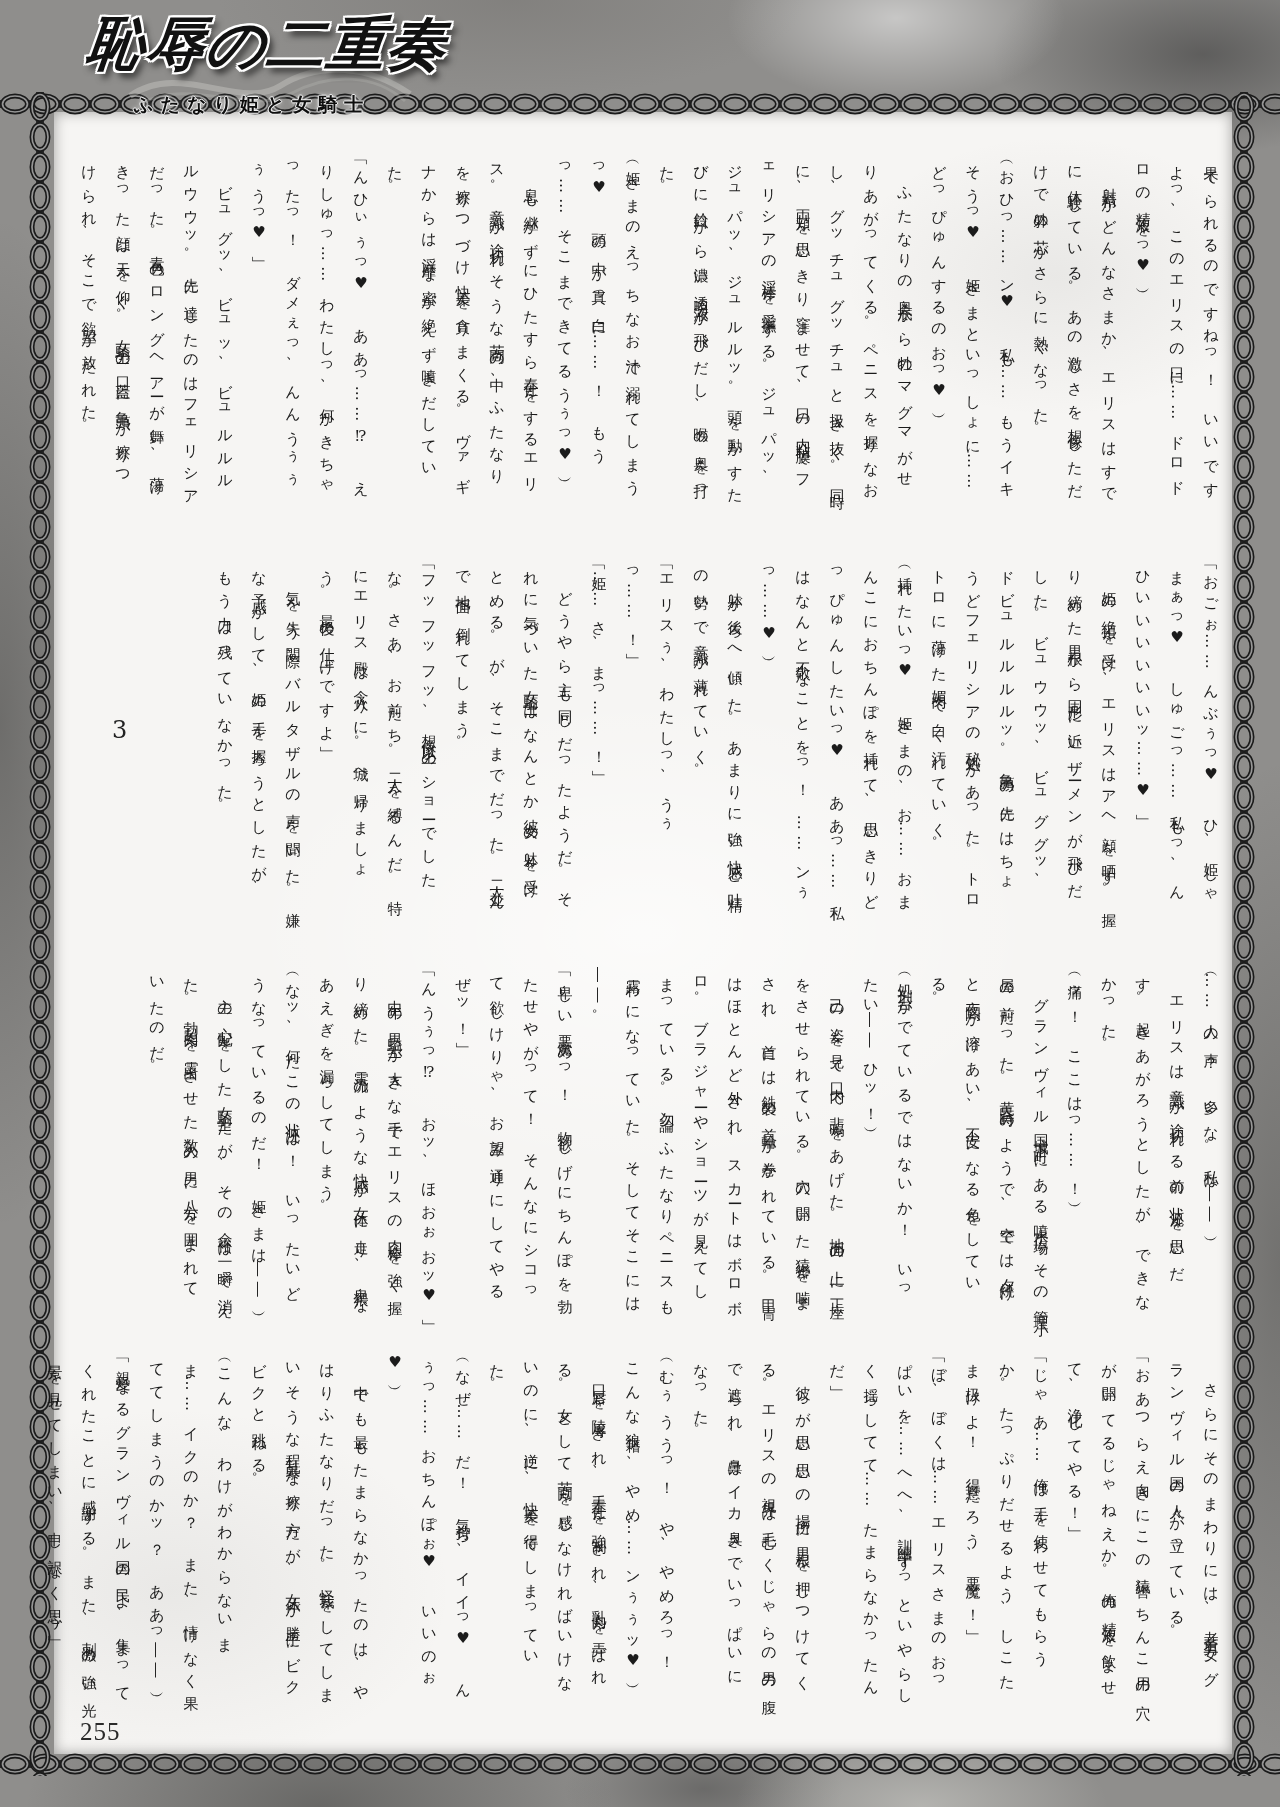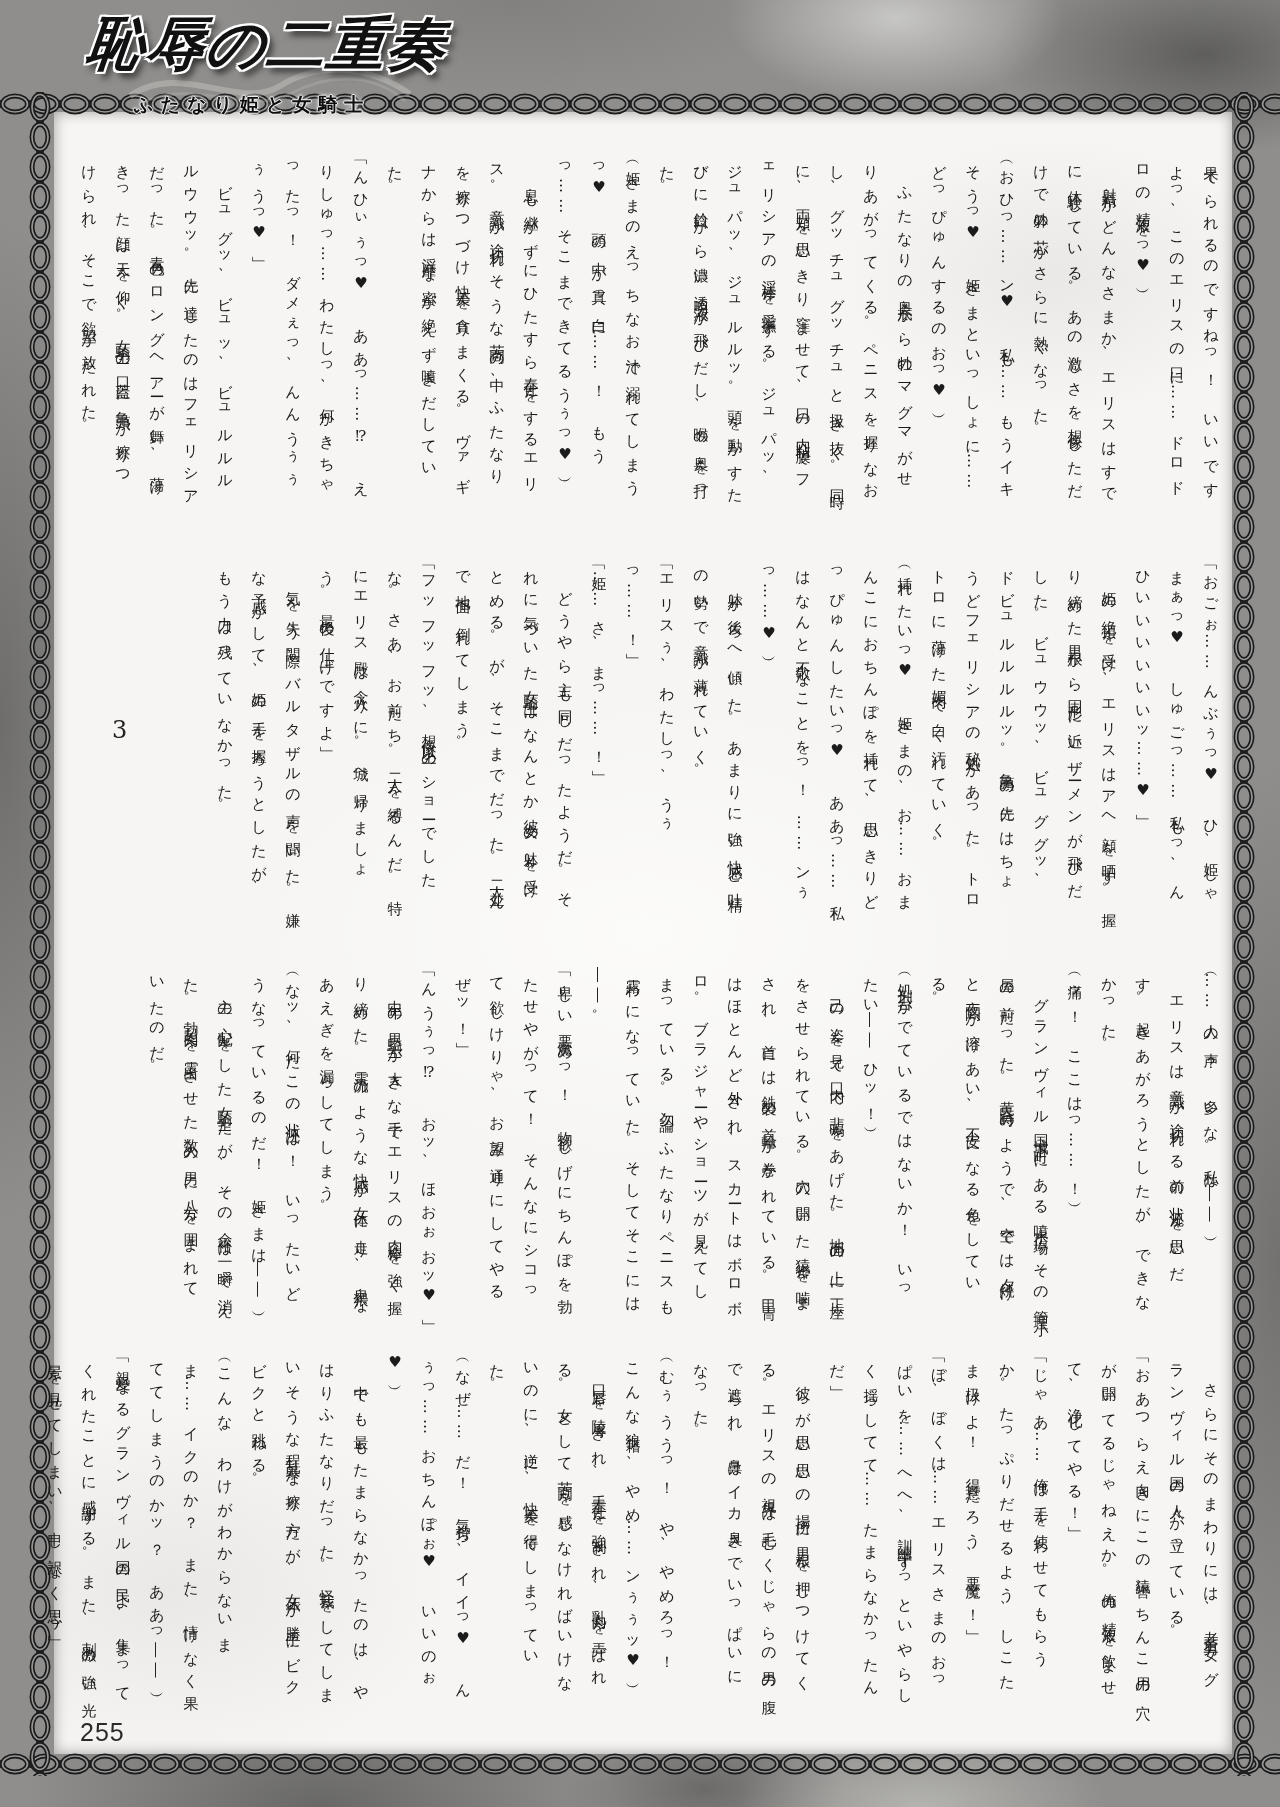--- a/index.html
+++ b/index.html
@@ -56,21 +56,21 @@
   #band1{top:155px;}
   #band2{top:560px;}
   #band3{top:967px;}
   #band4{top:1353px;}
   .section-number{
     position:absolute;left:112px;top:716px;font-size:24px;color:#222;
     font-family:"DejaVu Serif","Liberation Serif",serif;
   }
   .page-number{
     position:absolute;left:80px;top:1718px;font-size:25px;color:#2a2a2a;
-    font-family:Liberation Sans, sans-serif;letter-spacing:1px;
+    font-family:Liberation Serif, serif;letter-spacing:1px;
   }
 </style>
 </head>
 <body>
 
 <div class="paper"></div>
 
 <svg class="chain chain-top" width="1280" height="24">
   <defs>
     <pattern id="ch-top" width="30" height="24" patternUnits="userSpaceOnUse">

